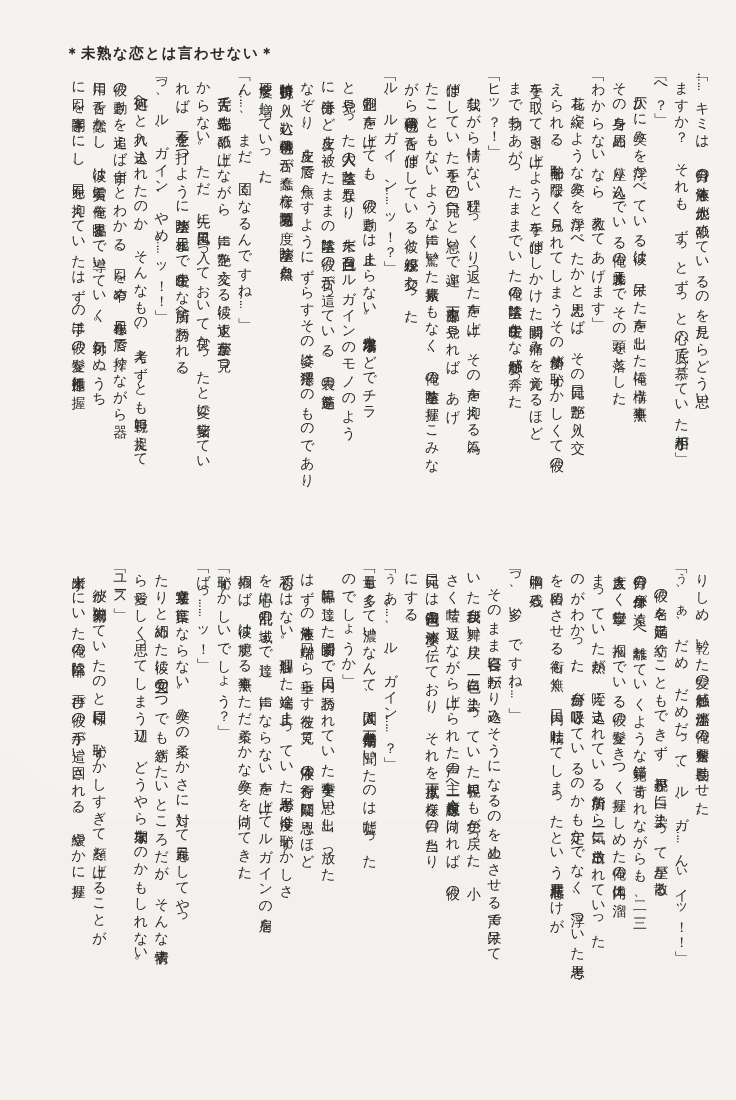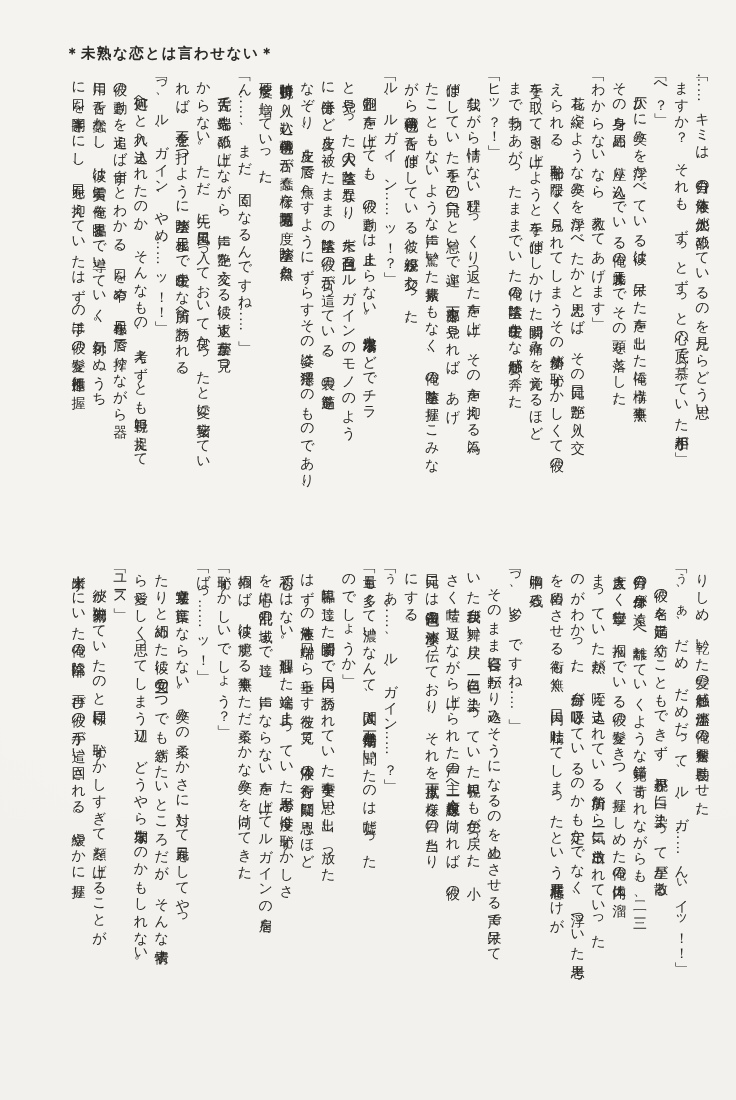--- a/index.html
+++ b/index.html
@@ -11,21 +11,21 @@
     height: 1100px;
     overflow: hidden;
     background: #f2f1ee;
   }
   .page {
     position: relative;
     width: 736px;
     height: 820px;
     background:
       radial-gradient(ellipse 120% 100% at 50% 45%, #f4f3f0 60%, #ecebe7 100%);
-    font-family: Liberation Serif, serif;
+    font-family: Liberation Mono, monospace;
     color: #2b2a27;
   }
   .header {
     position: absolute;
     left: 65px;
     top: 44px;
     font-size: 14.5px;
     font-weight: bold;
     letter-spacing: 1.5px;
     white-space: nowrap;

